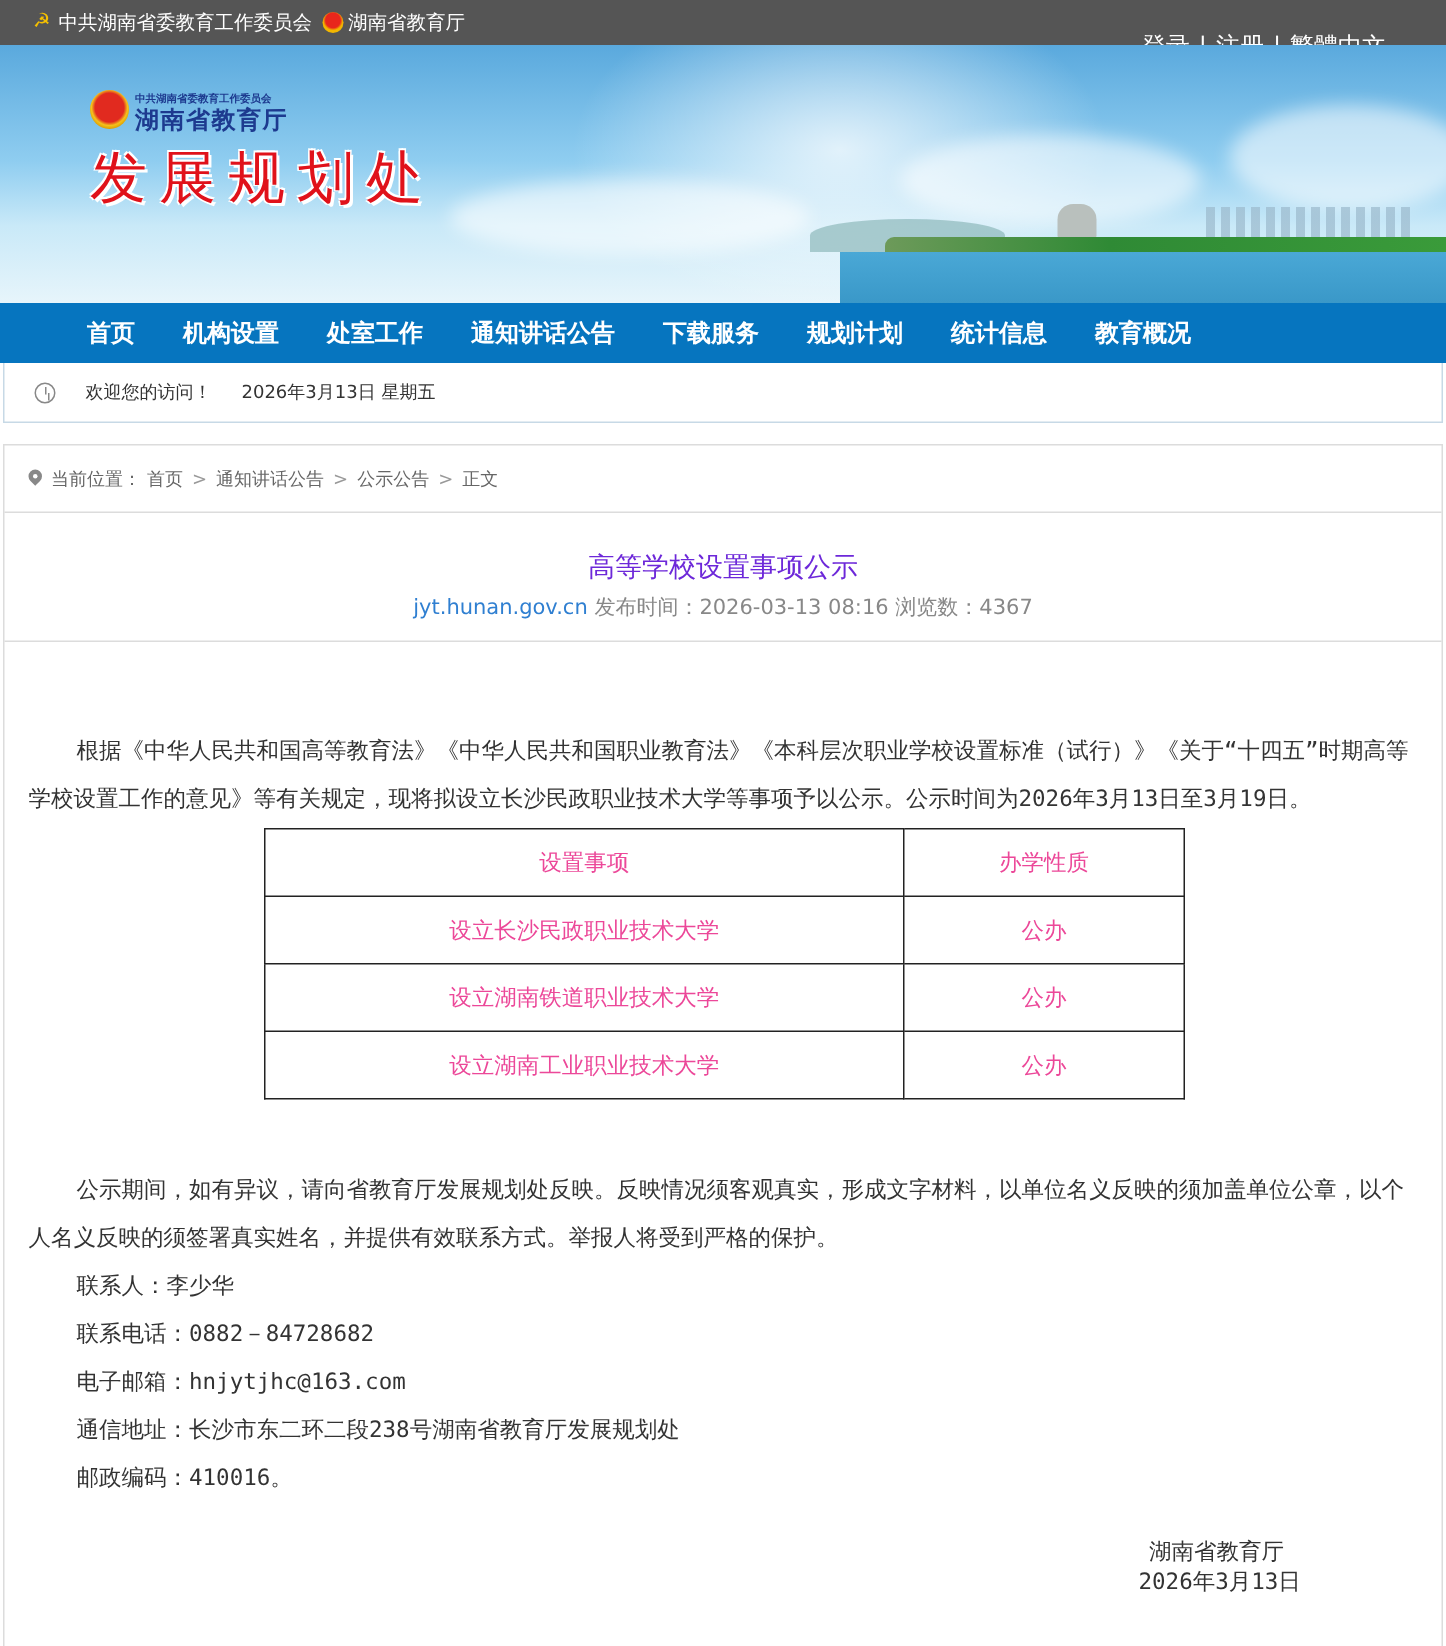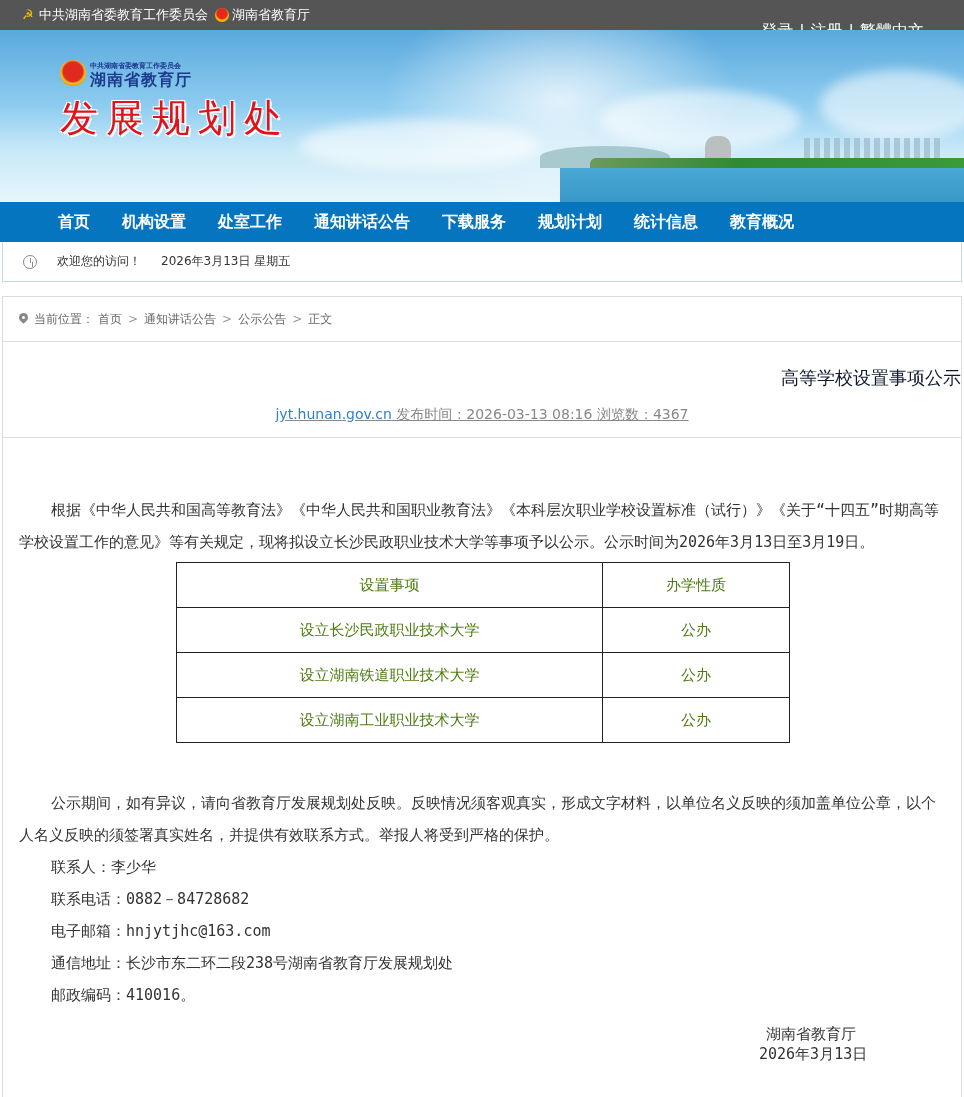--- a/index.html
+++ b/index.html
@@ -44,30 +44,30 @@
 
   
   .article { position: absolute; left: 2px; top: 296px; width: 960px; height: 820px; border: 1px solid #dcdcdc; border-bottom: none; }
   .crumb { height: 45px; border-bottom: 1px solid #dcdcdc; display: flex; align-items: center; padding-left: 16px; font-size: 12px; color: #666; gap: 4px; }
   .crumb a { color: #666; text-decoration: none; }
   .pin-icon { display: inline-block; width: 9px; height: 12px; position: relative; margin-right: 2px; }
   .pin-icon::before { content: ""; position: absolute; left: 0; top: 0; width: 9px; height: 9px; border-radius: 50% 50% 50% 0; transform: rotate(-45deg); background: #888; }
   .pin-icon::after { content: ""; position: absolute; left: 3px; top: 3px; width: 3px; height: 3px; border-radius: 50%; background: #fff; }
   .sep { color: #999; padding: 0 2px; }
 
-  .title { text-align: right; font-size: 18px; color: #0f172a; margin-top: 24px; }
-  .meta { text-align: center; font-size: 14px; color: #888; margin-top: 16px; height: 32px; border-bottom: 1px solid #dcdcdc; text-decoration: underline; }
+  .title { text-align: center; font-size: 18px; color: #6d28d9; margin-top: 24px; }
+  .meta { text-align: center; font-size: 14px; color: #888; margin-top: 6px; height: 32px; border-bottom: 1px solid #dcdcdc; }
   .meta .site { color: #2f7fd1; }
 
   .content { padding: 0 14px 0 16px; font-size: 15px; color: #333; line-height: 32px; font-family: "DejaVu Sans Mono", "Liberation Mono", monospace; }
   .content p.indent { text-indent: 32px; margin-top: 44px; }
   .content p.line { padding-left: 32px; }
 
   table.items { border-collapse: collapse; margin: 4px 0 4px 157px; width: 614px; }
-  table.items td { border: 1px solid #222; height: 45px; text-align: center; font-size: 15px; color: #4d7c0f; }
+  table.items td { border: 1px solid #222; height: 45px; text-align: center; font-size: 15px; color: #ec4899; }
   table.items td.c1 { width: 426px; }
 
   .sign { position: absolute; font-size: 15px; color: #333; font-family: "DejaVu Sans Mono", "Liberation Mono", monospace; }
 </style>
 </head>
 <body>
 
 <div class="topbar">
   <div class="left">
     <span class="party-icon">☭</span>

